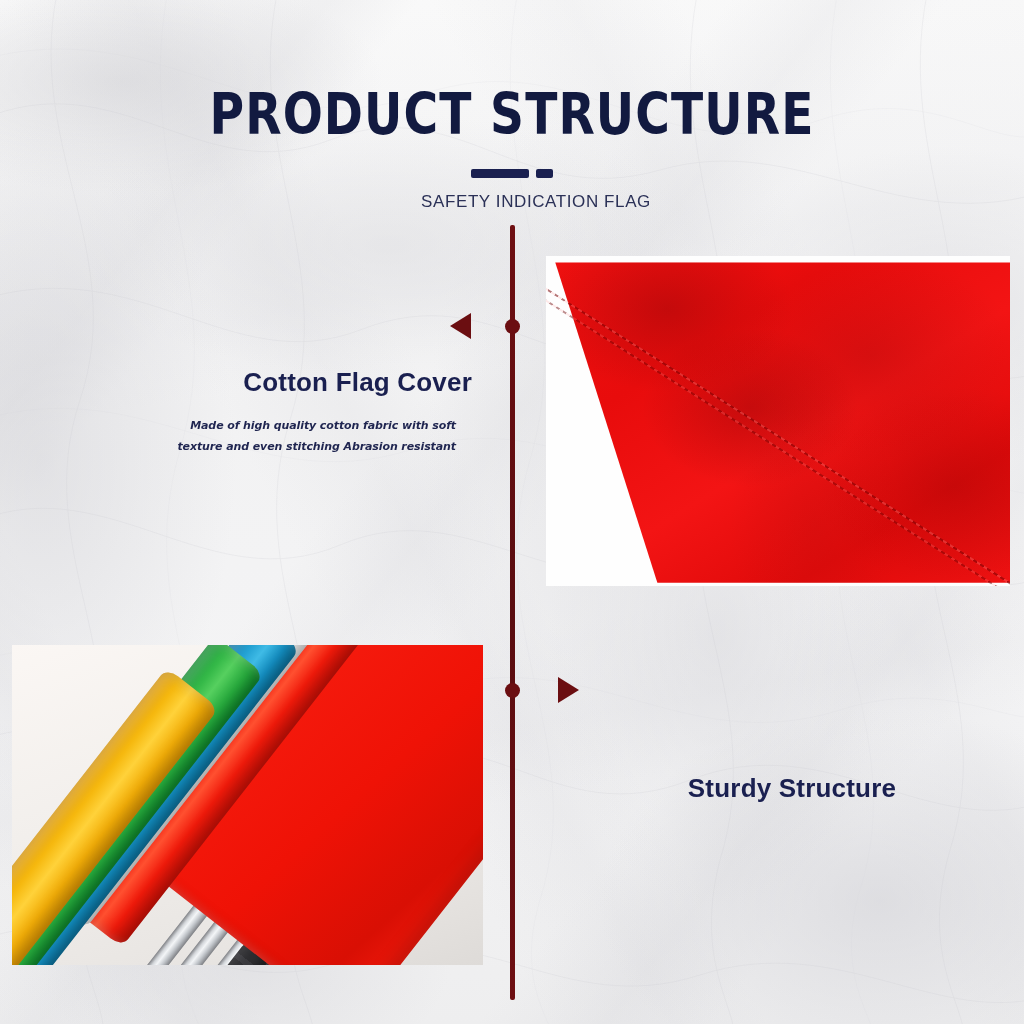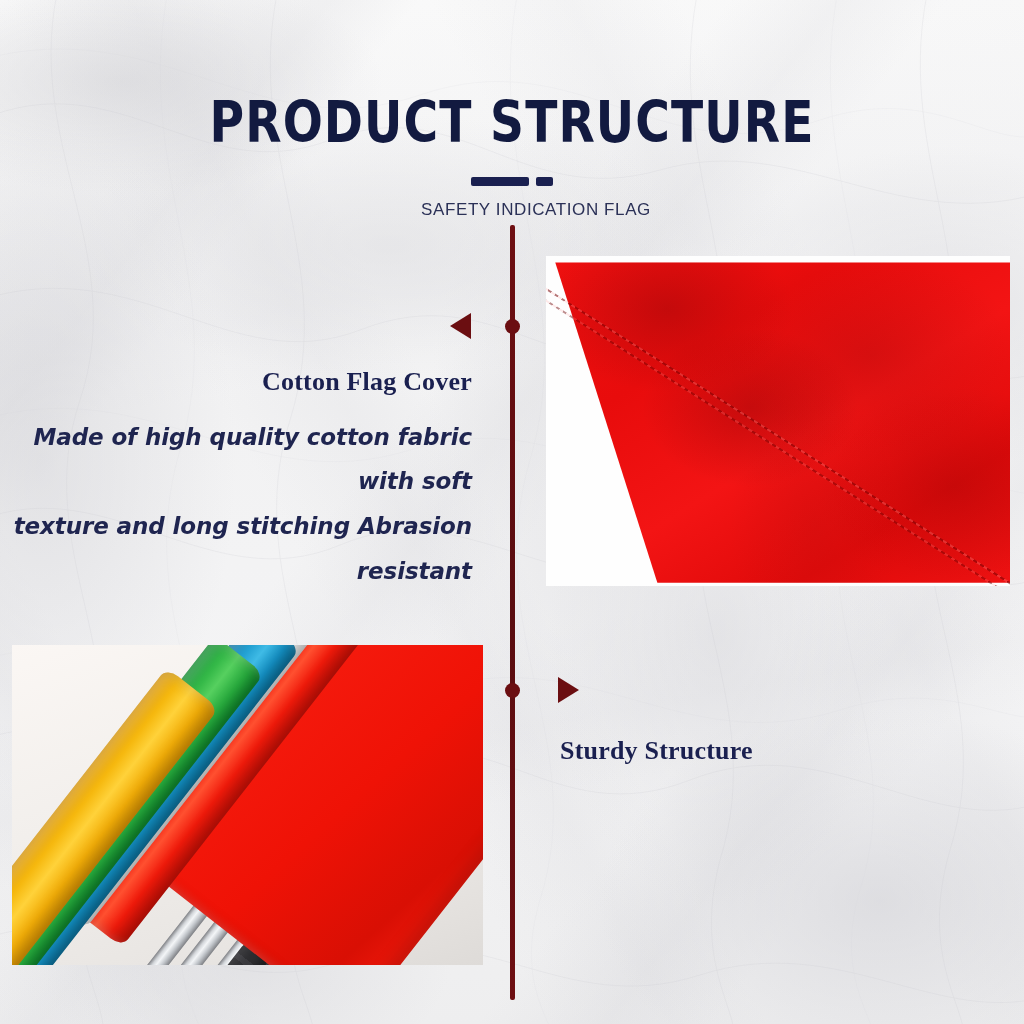--- a/index.html
+++ b/index.html
@@ -50,21 +50,21 @@
   .bg-veins {
     position: absolute;
     inset: 0;
     opacity: .55;
     pointer-events: none;
   }
 
   
   .header {
     position: absolute;
-    top: 16px; left: 0;
+    top: 8px; left: 0;
     width: 1024px;
     text-align: center;
   }
   .title {
     margin: 0;
     padding-top: 78px;
     font-family: "DejaVu Sans", sans-serif;
     font-size: 57px;
     font-weight: 700;
     letter-spacing: 1.2px;
@@ -151,38 +151,38 @@
     position: absolute;
     left: 0;
     top: 368px;
     width: 472px;
     text-align: right;
     padding-right: 0;
   }
   .block-right {
     position: absolute;
     left: 560px;
-    top: 737px;
+    top: 774px;
     width: 464px;
-    text-align: left;
+    text-align: center;
   }
   .feature-title {
     margin: 0;
-    font-family: Liberation Serif, serif;
+    font-family: Liberation Sans, sans-serif;
     font-size: 26px;
     font-weight: 700;
     color: #1a2050;
     letter-spacing: 0.2px;
     line-height: 1.1;
   }
   .feature-desc {
-    margin: 18px 0 0;
+    margin: 18px 16px 0;
     font-family: "DejaVu Sans", sans-serif;
     font-style: italic;
-    font-size: 23px;
+    font-size: 11px;
     font-weight: 600;
     color: #1f2550;
     line-height: 1.95;
     letter-spacing: -0.1px;
   }
   .block-right .feature-desc { margin-top: 16px; }
 
   
   .photo {
     position: absolute;
@@ -340,21 +340,21 @@
   <div class="timeline-line"></div>
   <div class="node node-top"></div>
   <div class="node node-bottom"></div>
   <div class="arrow arrow-left"></div>
   <div class="arrow arrow-right"></div>
 
   <div class="block-left">
     <h2 class="feature-title">Cotton Flag Cover</h2>
     <p class="feature-desc">
       <span>Made of high quality cotton fabric with soft</span><br>
-      <span>texture and long stitching Abrasion resistant</span>
+      <span>texture and even stitching Abrasion resistant</span>
     </p>
   </div>
 
   <div class="block-right">
     <h2 class="feature-title">Sturdy Structure</h2>
   </div>
 
   <div class="photo photo-flag-corner">
     <div class="photo-inner">
       <div class="redflag-white"></div>

